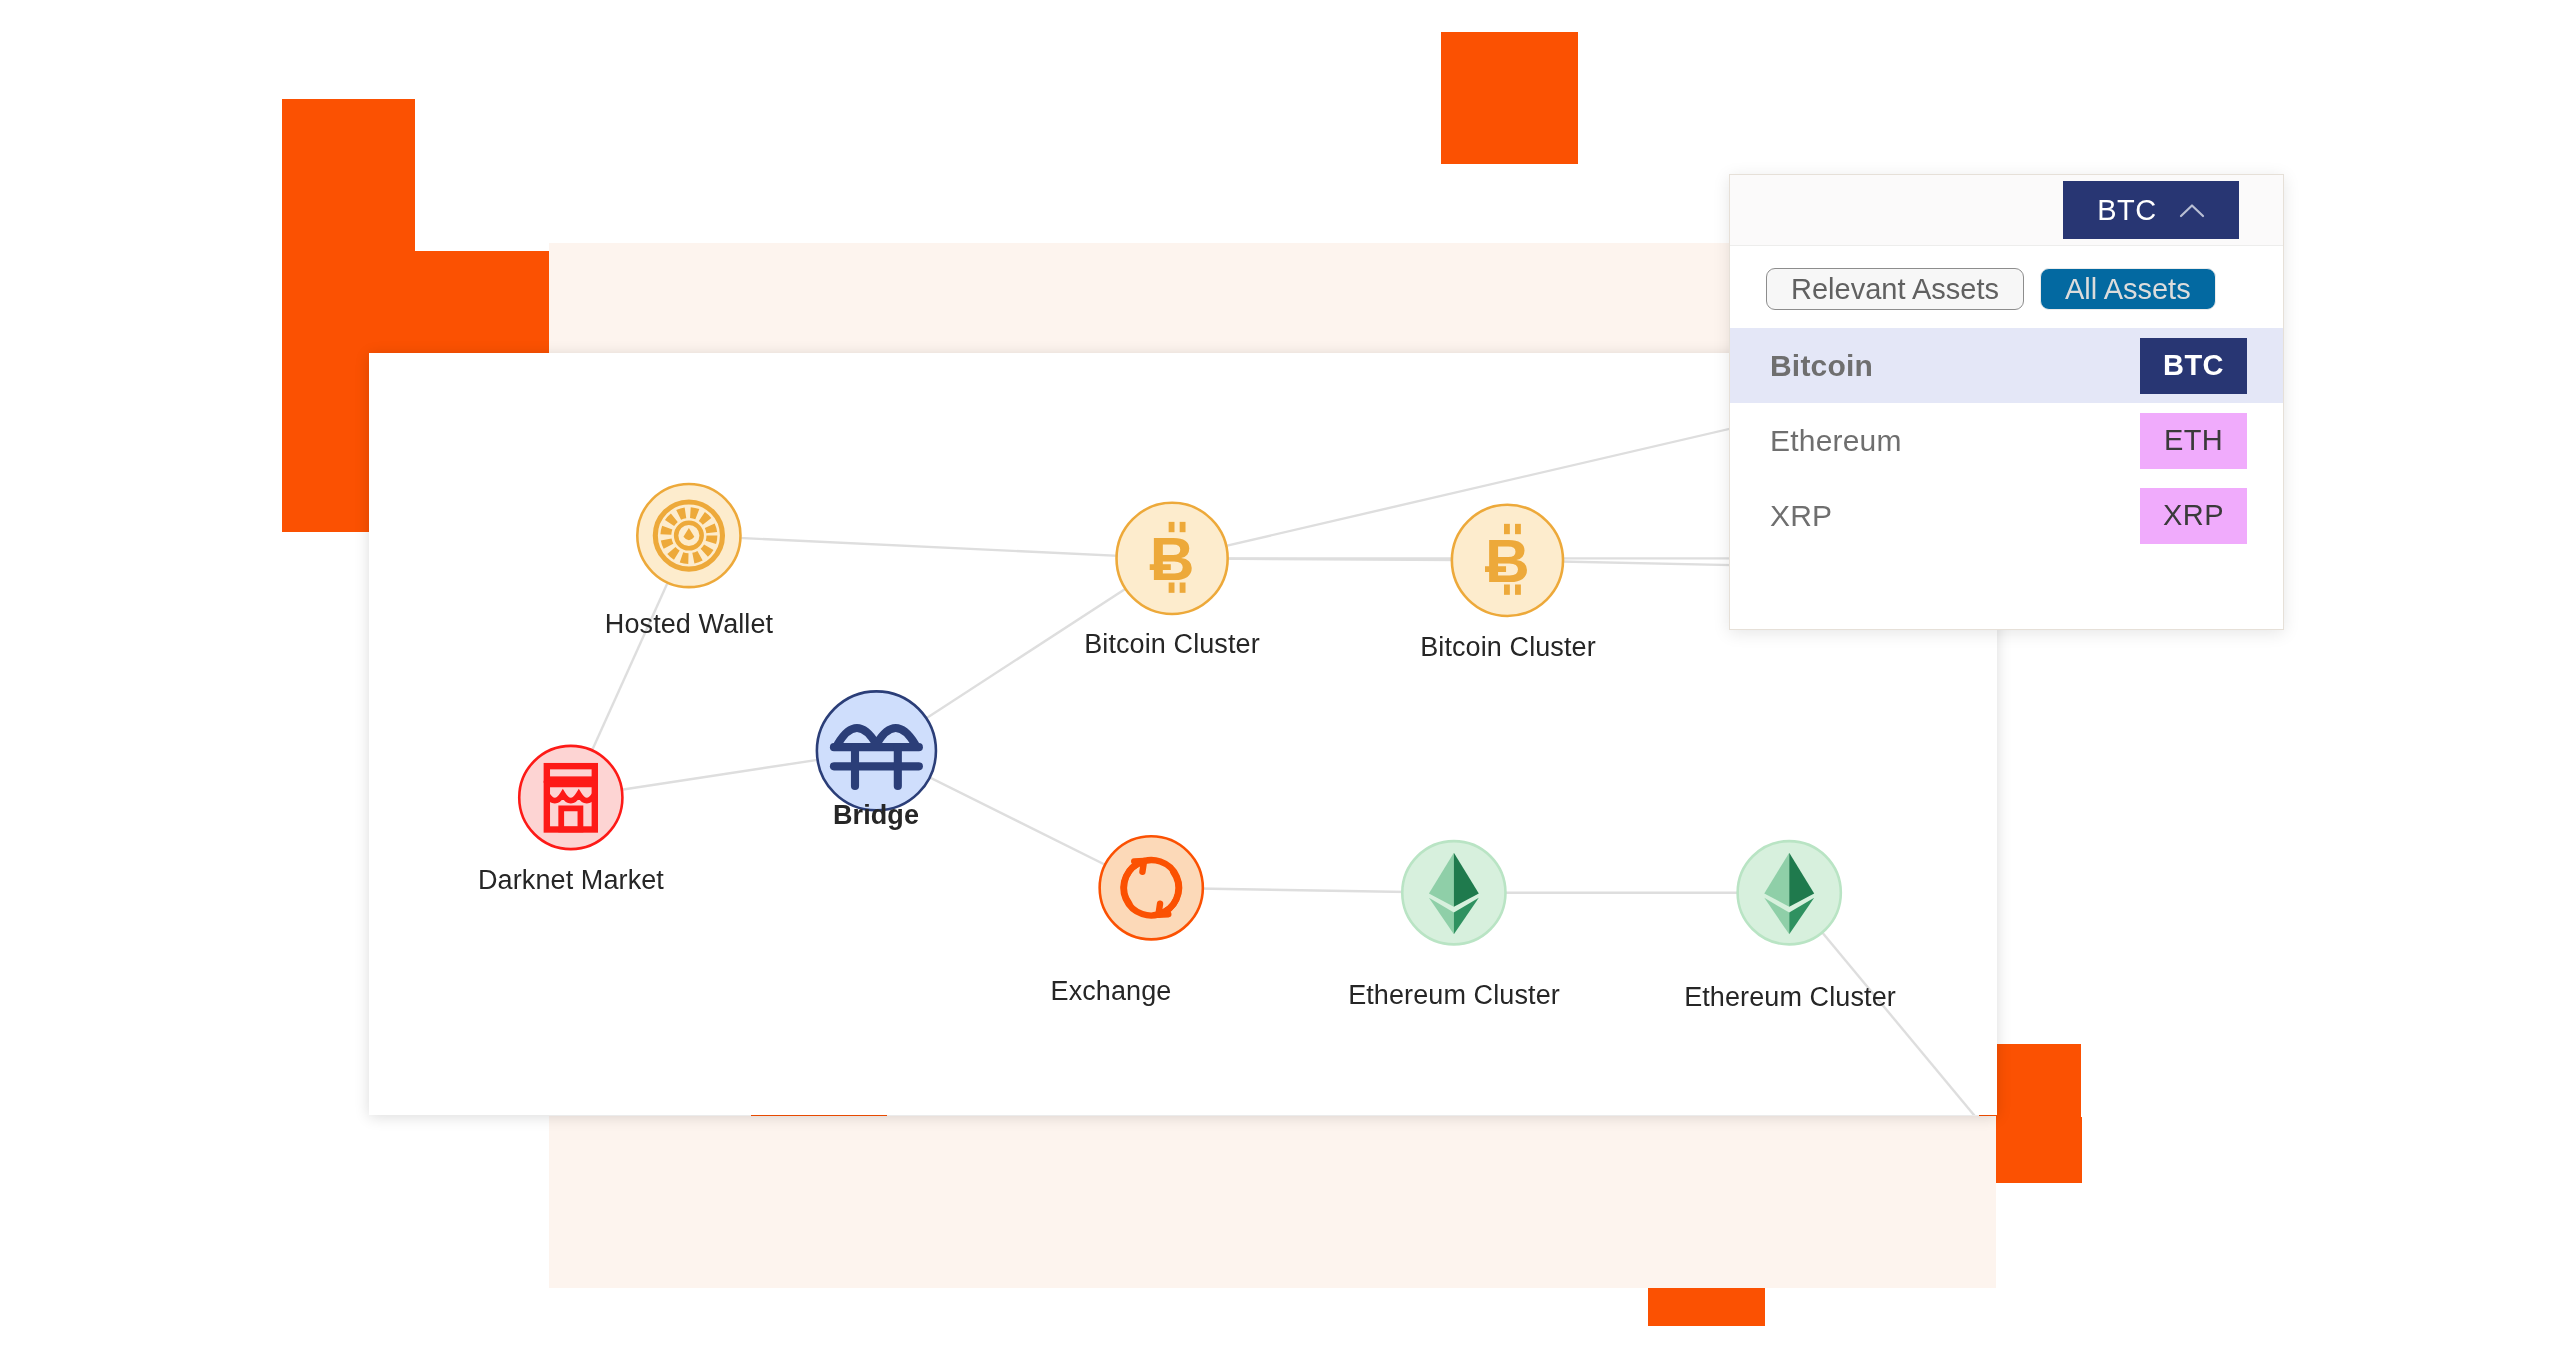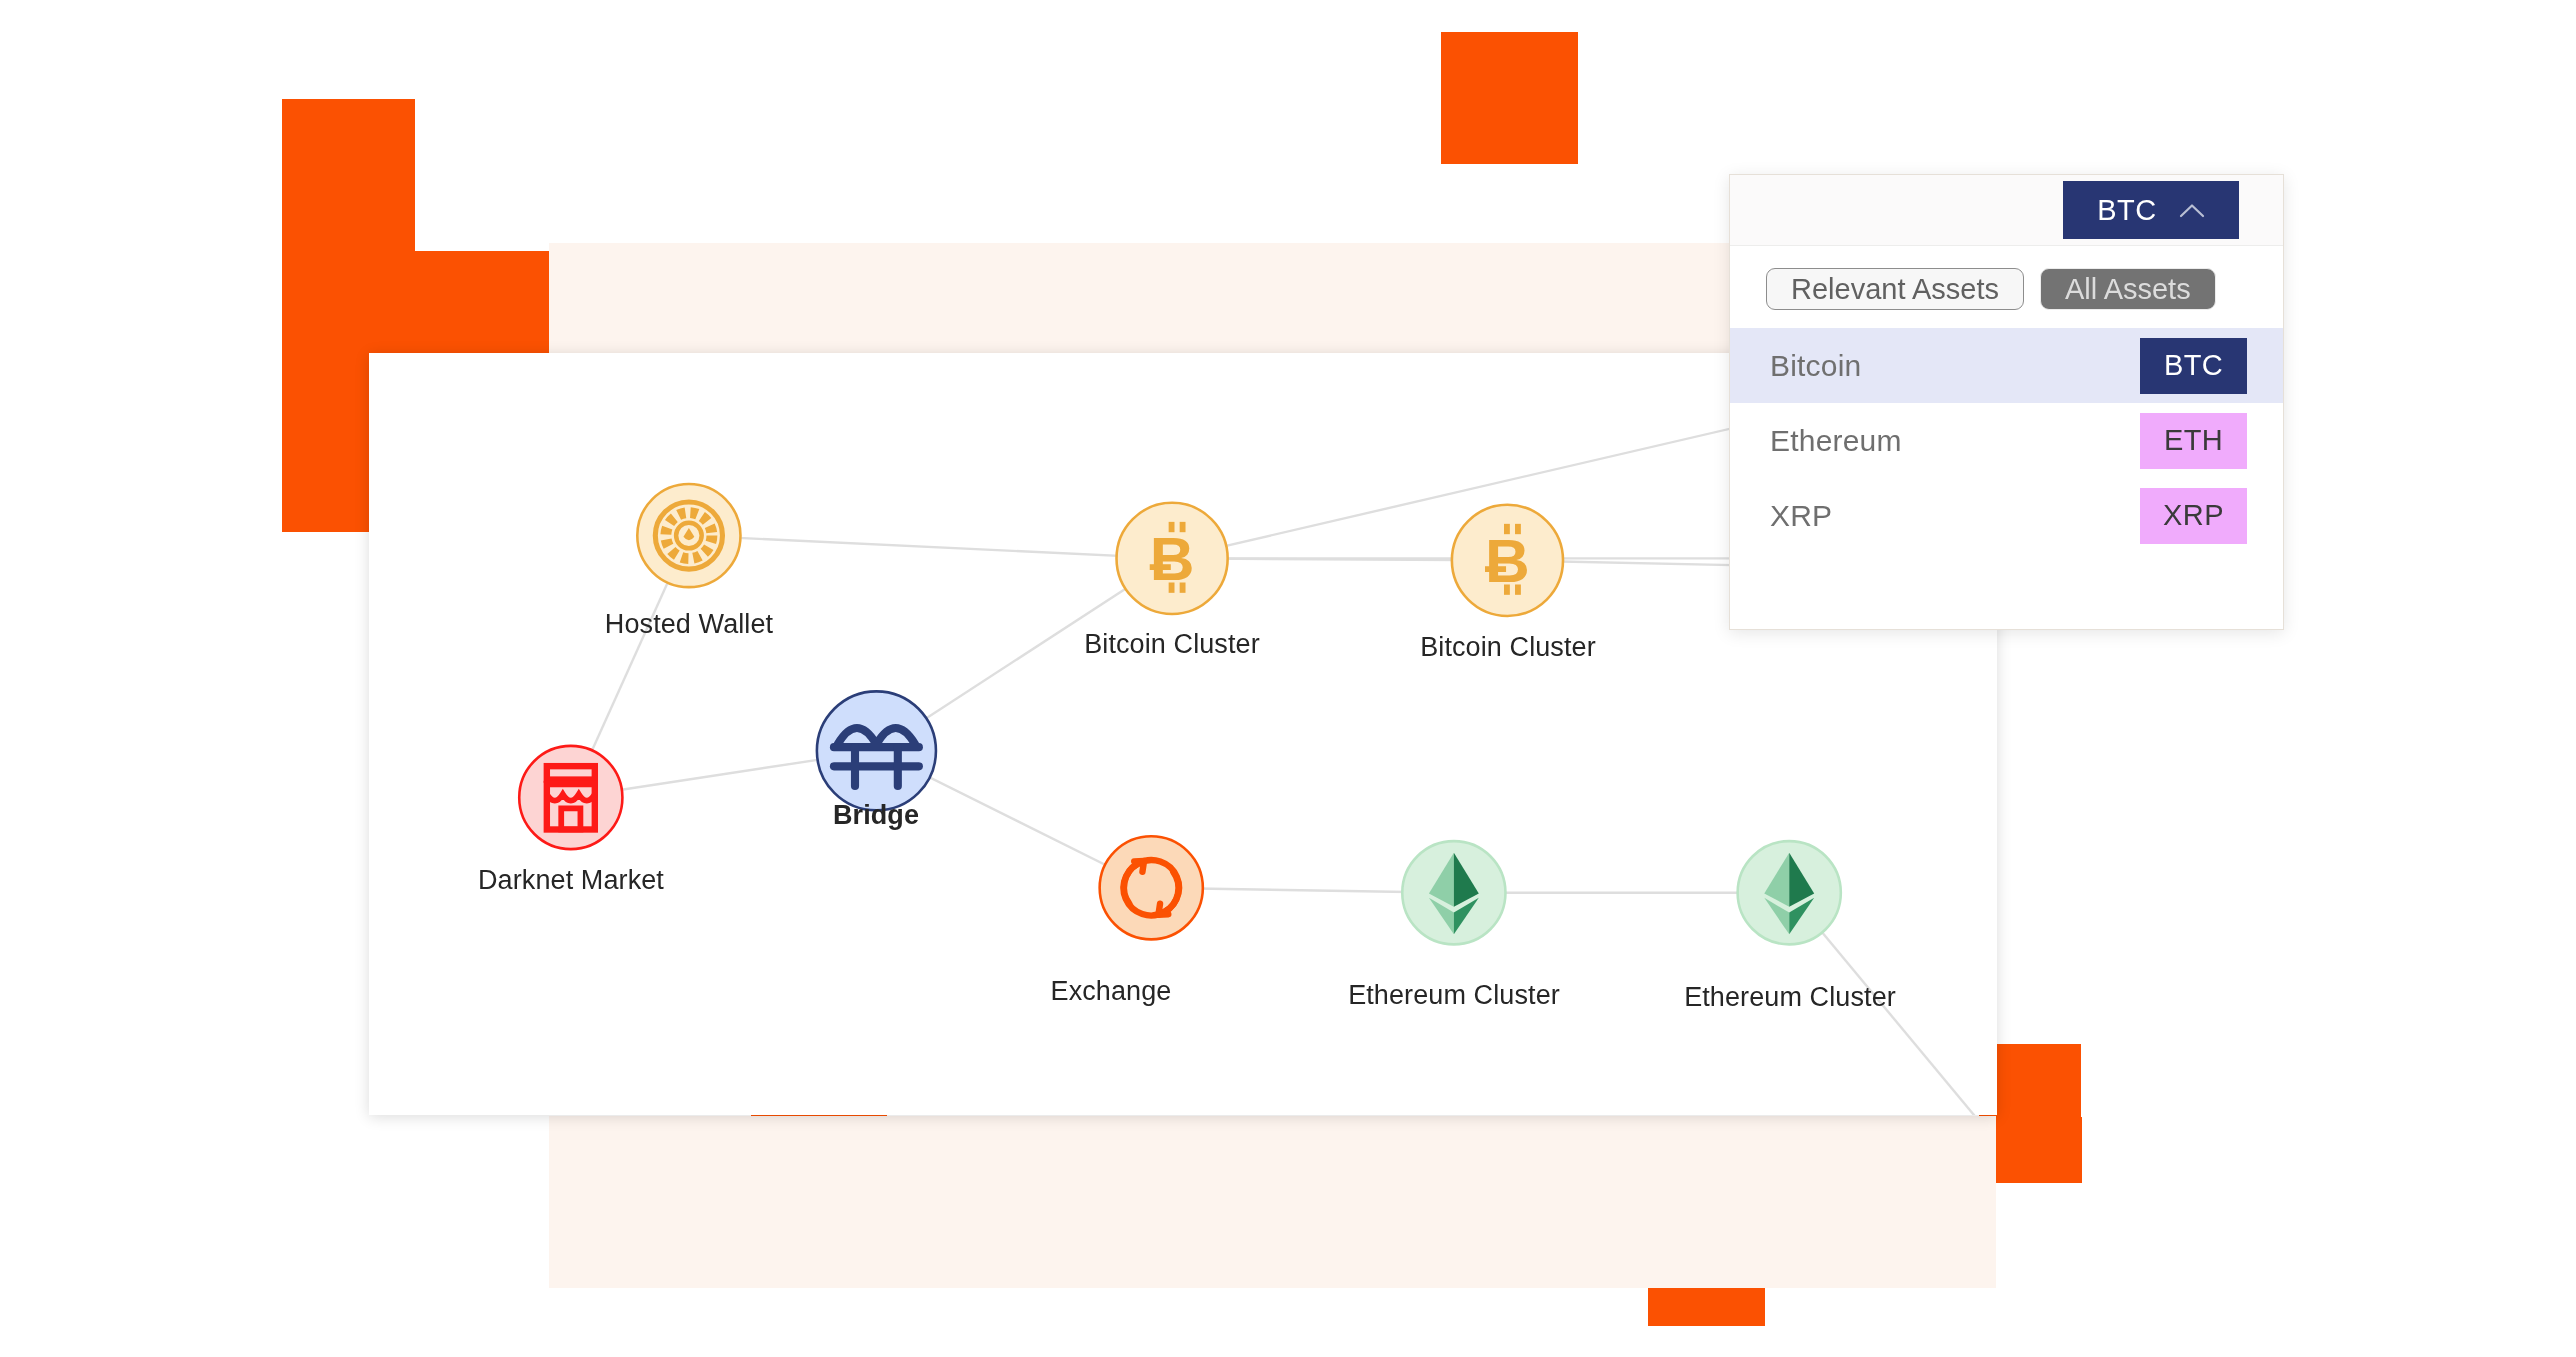--- a/index.html
+++ b/index.html
@@ -73,30 +73,30 @@
     border-radius:9px;
     font-size:29px;
     height:42px;
     display:flex;align-items:center;justify-content:center;
     padding:0 24px;
     box-sizing:border-box;
     cursor:pointer;
     white-space:nowrap;
   }
   .seg.active{border:1.6px solid #8d8d8d;background:#f7f7f7;color:#616161;}
-  .seg.inactive{border:1.6px solid #ececec;background:#737373;color:#dcdcdc;}
+  .seg.inactive{border:1.6px solid #ececec;background:#0369a1;color:#dcdcdc;}
 
   .asset-row{
     height:75px;
     display:flex;align-items:center;justify-content:space-between;
     padding:0 36px 0 40px;
     box-sizing:border-box;
     cursor:pointer;
   }
-  .asset-row.selected{background:#e4e7f7;}
+  .asset-row.selected{background:#e4e7f7;font-weight:bold;}
   .asset-name{font-size:30px;color:#6f6f6f;letter-spacing:0.2px;}
   .badge{
     width:107px;height:56px;
     display:flex;align-items:center;justify-content:center;
     font-size:29px;letter-spacing:0.4px;
   }
   .badge.primary{background:#283673;color:#ffffff;}
   .badge.muted{background:#f0abfc;color:#3a3a3a;}
 </style>
 </head>

